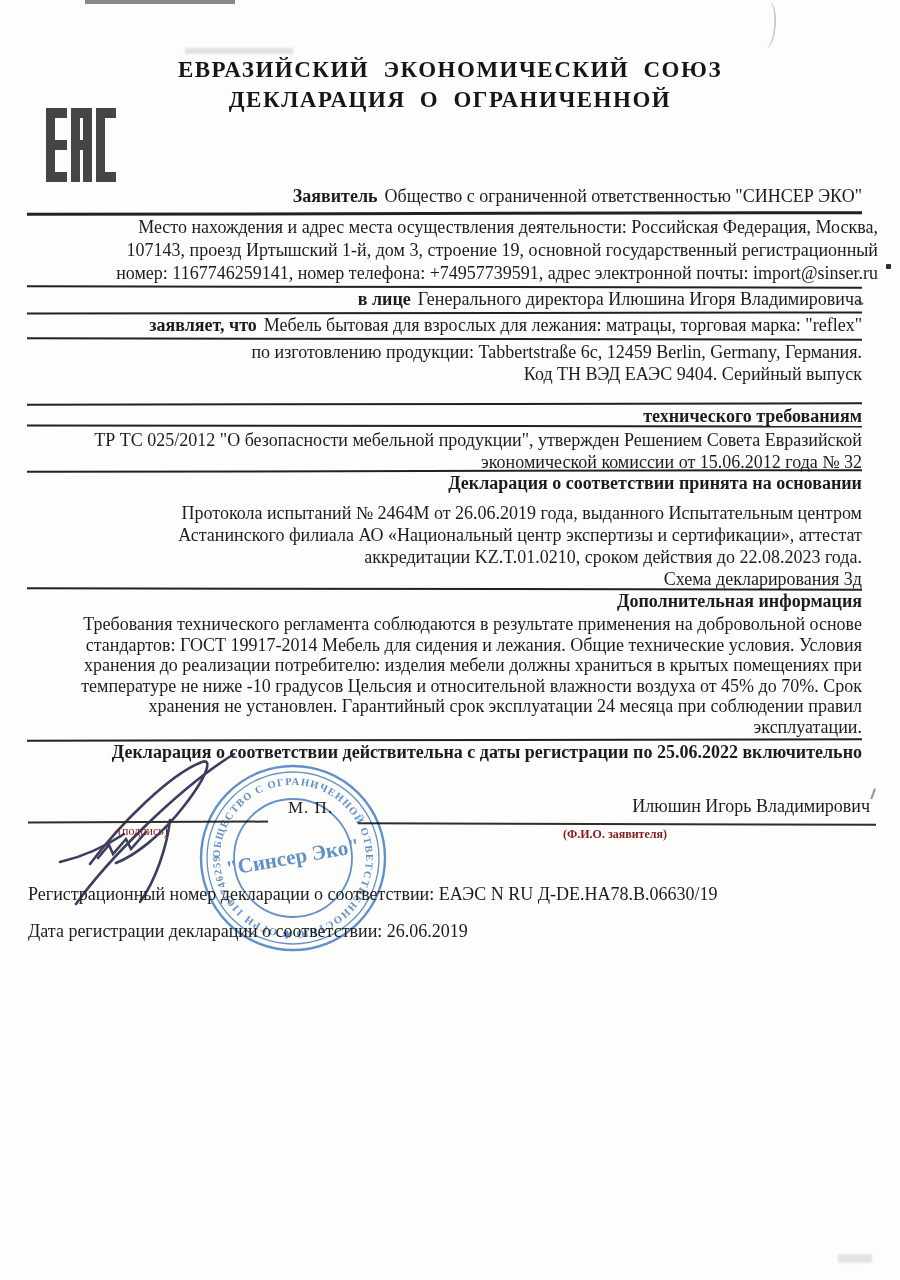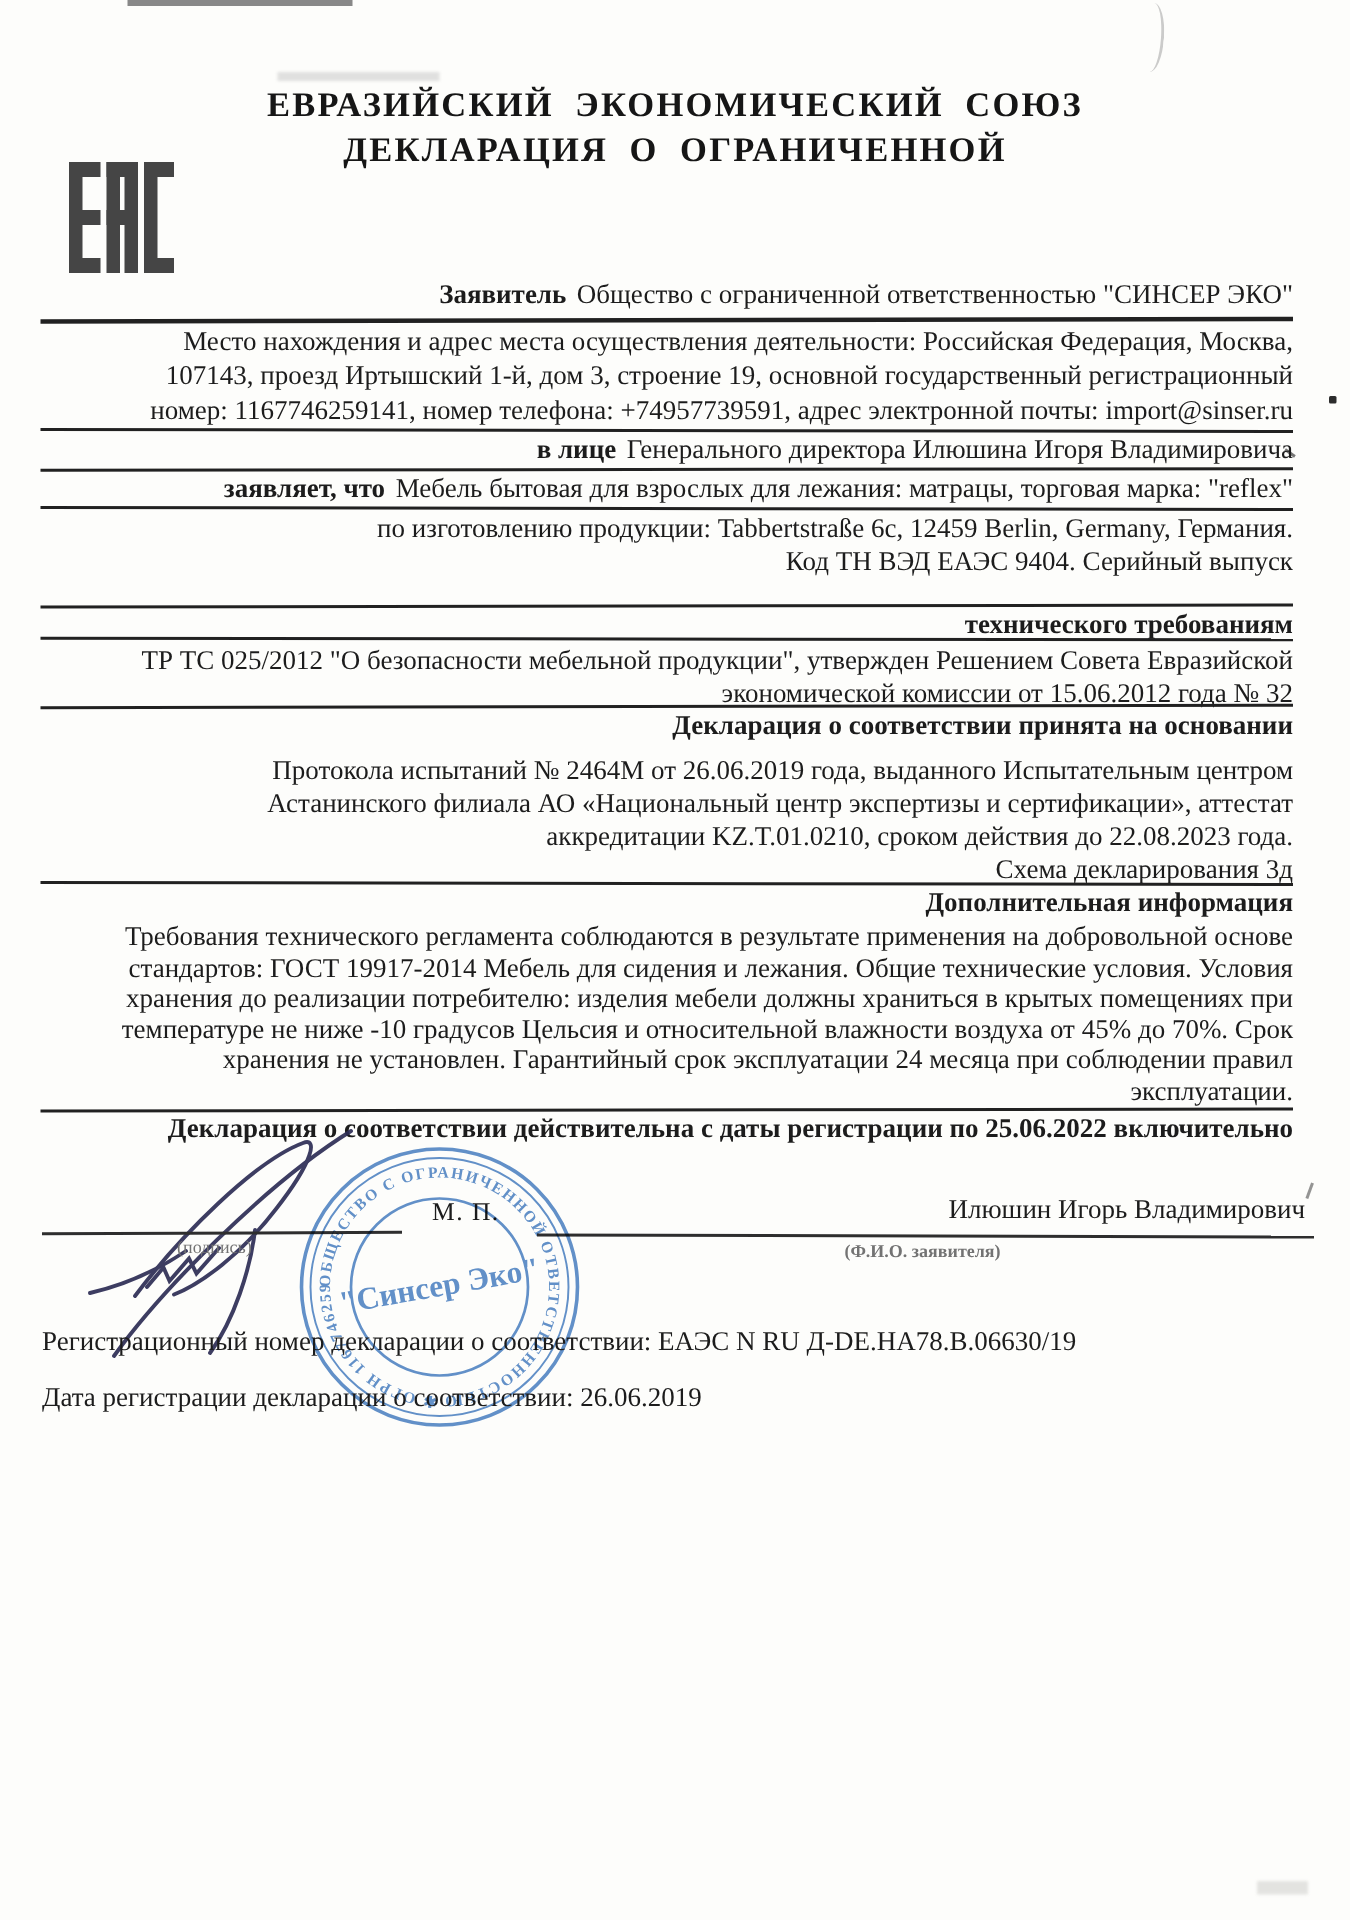--- a/index.html
+++ b/index.html
@@ -15,21 +15,21 @@
     font-weight:700;font-size:23px;letter-spacing:1.5px;word-spacing:7px;
     color:#161616;
   }
   .row, .para{left:28px;width:834px;font-size:18px;text-align:right;}
   .lbl{font-weight:700;margin-right:7px;}
   .bold-row{font-weight:700;}
   .pline{height:22px;white-space:nowrap;}
   .rule{left:27px;width:835px;height:2px;background:#212121;}
   .rule.thick{height:3px;}
   .sig-line{height:2px;background:#2e2e2e;}
-  .caption{font-size:12px;color:#737373;}
+  .caption{font-size:12px;color:#7f1d1d;}
   .mp{font-size:17px;letter-spacing:1px;}
   .footer-row{left:28px;font-weight:400;font-size:18px;white-space:nowrap;}
   .artifact{pointer-events:none;}
   .stamp-wrap{mix-blend-mode:multiply;opacity:.88;}
 </style>
 </head>
 <body>
 
 <div class="abs artifact" style="left:85px;top:0;width:150px;height:4px;background:#4a4a4a;opacity:.65;"></div>
 <div class="abs artifact" style="left:185px;top:48px;width:108px;height:6px;background:#c4c4c4;opacity:.5;filter:blur(1px);"></div>
@@ -59,21 +59,21 @@
     <rect x="50" y="2" width="20" height="10"></rect>
     <rect x="50" y="66" width="20" height="10"></rect>
   </g>
 </svg>
 
 <div class="abs row" style="top:186px;">
   <span class="lbl">Заявитель</span><span>Общество с ограниченной ответственностью "СИНСЕР  ЭКО"</span>
 </div>
 <div class="abs rule thick" style="top:212px;transform:rotate(-0.12deg);"></div>
 
-<div class="abs para" style="top:217px;">
+<div class="abs para" style="top:217px;margin-left:16px;">
   <div class="pline" style="height:23px;">Место нахождения и адрес места осуществления деятельности: Российская Федерация, Москва,</div>
   <div class="pline" style="height:23px;">107143, проезд Иртышский 1-й, дом 3, строение 19, основной государственный регистрационный</div>
   <div class="pline" style="height:23px;">номер: 1167746259141, номер телефона: +74957739591, адрес электронной почты: import@sinser.ru</div>
 </div>
 <div class="abs rule" style="top:286px;transform:rotate(0.1deg);"></div>
 
 <div class="abs row" style="top:289px;">
   <span class="lbl">в лице</span><span>Генерального директора Илюшина Игоря Владимировича</span>
 </div>
 <div class="abs rule" style="top:312px;transform:rotate(-0.08deg);"></div>

